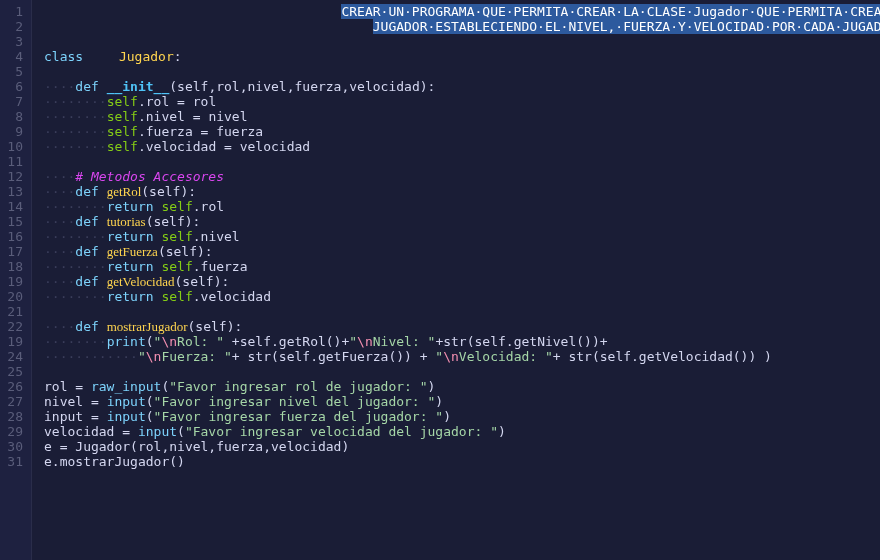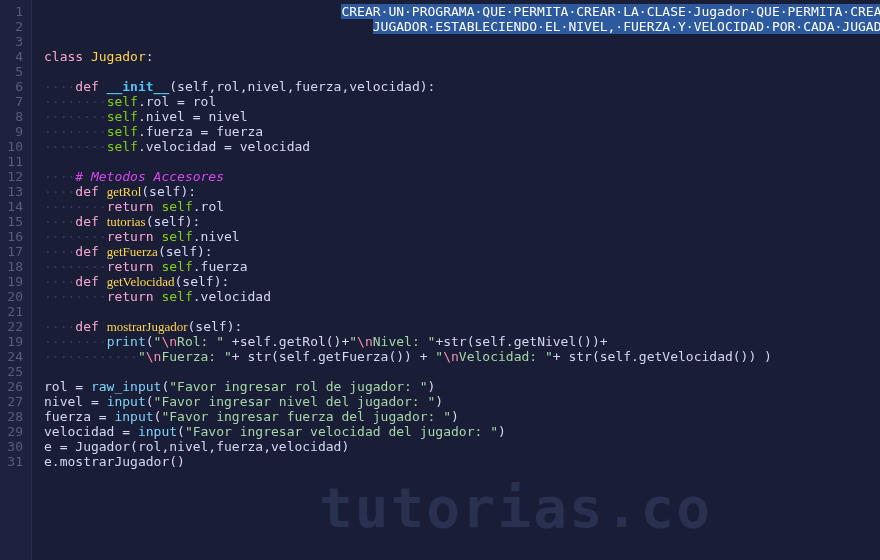--- a/index.html
+++ b/index.html
@@ -34,22 +34,22 @@
   padding: 4px 0 4px 12px;
   color: #d4d7f0;
   position: relative;
 }
 .line {
   height: 15px;
   line-height: 15px;
   white-space: pre;
 }
 .sel { background: #2d5a9e; color: #fff; }
-.kw { color: #f9a8d4; }
-.cls { color: #ffd54f; }
+.kw { color: #7dd3fc; }
+.cls { color: #ffd54f; margin-left: 28px; }
 .meth { color: #ffd54f; font-family: Liberation Serif, serif; }
 .sp { color: #4fc3f7; font-weight: bold; }
 .self { color: #84cc16; }
 .str { color: #a5d6a7; }
 .esc { color: #f48fb1; }
 .cmt { color: #d946ef; font-style: italic; }
 .builtin { color: #7dd3fc; }
 .ws { color: #3a3d5a; }
 .var { color: #d4d7f0; text-align: right; }
 .watermark {
@@ -125,20 +125,19 @@
         <div class="line"><span class="ws">········</span><span class="kw">return</span><span class="self"> self</span>.fuerza</div>
         <div class="line"><span class="ws">····</span><span class="kw">def</span> <span class="meth">getVelocidad</span>(self):</div>
         <div class="line"><span class="ws">········</span><span class="kw">return</span><span class="self"> self</span>.velocidad</div>
         <div class="line"></div>
         <div class="line"><span class="ws">····</span><span class="kw">def</span> <span class="meth">mostrarJugador</span>(self):</div>
         <div class="line"><span class="ws">········</span><span class="builtin">print</span>(<span class="str">"</span><span class="esc">\n</span><span class="str">Rol: "</span> +self.getRol()+<span class="str">"</span><span class="esc">\n</span><span class="str">Nivel: "</span>+str(self.getNivel())+</div>
         <div class="line"><span class="ws">············</span><span class="str">"</span><span class="esc">\n</span><span class="str">Fuerza: "</span>+ str(self.getFuerza()) + <span class="str">"</span><span class="esc">\n</span><span class="str">Velocidad: "</span>+ str(self.getVelocidad()) )</div>
         <div class="line"></div>
         <div class="line"><span class="var">rol = </span><span class="builtin">raw_input</span>(<span class="str">"Favor ingresar rol de jugador: "</span>)</div>
         <div class="line"><span class="var">nivel = </span><span class="builtin">input</span>(<span class="str">"Favor ingresar nivel del jugador: "</span>)</div>
-        <div class="line"><span class="var">fuerza = </span><span class="builtin">input</span>(<span class="str">"Favor ingresar fuerza del jugador: "</span>)</div>
+        <div class="line"><span class="var">input = </span><span class="builtin">input</span>(<span class="str">"Favor ingresar fuerza del jugador: "</span>)</div>
         <div class="line"><span class="var">velocidad = </span><span class="builtin">input</span>(<span class="str">"Favor ingresar velocidad del jugador: "</span>)</div>
         <div class="line">e = Jugador(rol,nivel,fuerza,velocidad)</div>
         <div class="line">e.mostrarJugador()</div>
       </div>
-    <div class="watermark">tutorias.co</div>
   </div>
 </div>
 
 </body></html>

